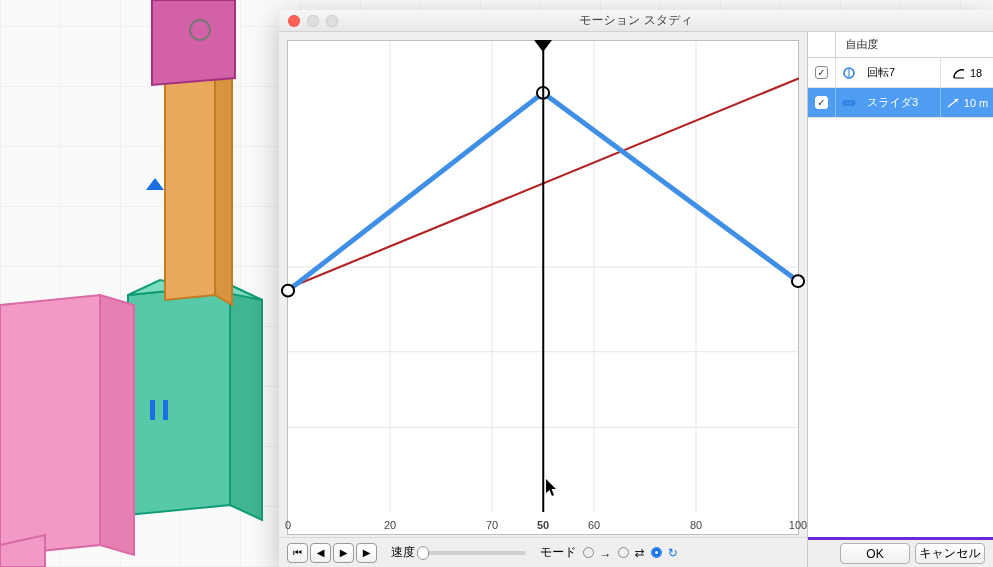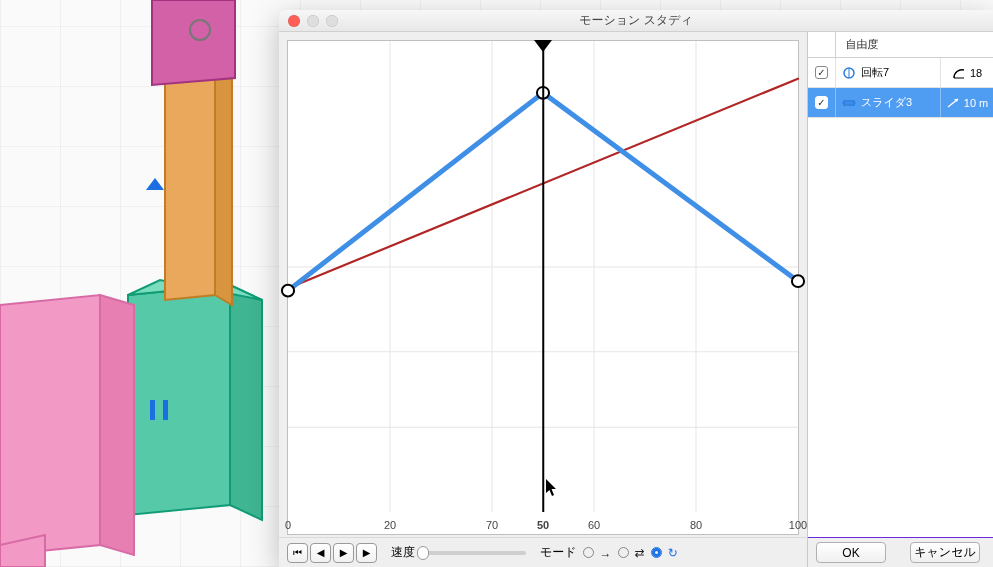--- a/index.html
+++ b/index.html
@@ -75,29 +75,29 @@
   .side-header { display: flex; height: 26px; border-bottom: 1px solid #d0d0d0; font-size: 11px; color: #333; }
   .side-header div { display: flex; align-items: center; justify-content: center; border-right: 1px solid #d0d0d0; }
   .col-check { width: 28px; }
   .col-joint { flex: 1; }
   .col-dof { width: 52px; border-right: none !important; }
   .side-row { display: flex; height: 30px; border-bottom: 1px solid #e2e2e2; font-size: 11px; align-items: center; }
   .side-row.sel { background: #4f9cf3; color: #fff; }
   .side-row .cell { display: flex; align-items: center; border-right: 1px solid #e2e2e2; height: 100%; }
   .side-row.sel .cell { border-right-color: rgba(255,255,255,0.35); }
   .cell.check { width: 28px; justify-content: center; }
-  .cell.joint { flex: 1; padding-left: 6px; gap: 5px; }
+  .cell.joint { flex: 1; padding-left: 6px; gap: 11px; }
   .cell.dof { width: 52px; justify-content: center; gap: 4px; border-right: none; }
   .chk { width: 13px; height: 13px; border: 1px solid #888; border-radius: 3px; background: #fff; display:inline-flex; align-items:center; justify-content:center; font-size:10px; color:#333; }
   .side-row.sel .chk { border-color: #fff; }
   .jicon { width: 14px; height: 14px; display:inline-flex; align-items:center; justify-content:center; font-size:10px; }
 
   
   .button-bar {
-    height: 30px; background: #efefef; border-top: 1px solid #6d28d9; display: flex; align-items: center; justify-content: flex-start; gap: 24px; padding: 0 8px;
+    height: 30px; background: #efefef; border-top: 3px solid #6d28d9; display: flex; align-items: center; justify-content: flex-end; gap: 5px; padding: 0 8px;
   }
   .btn {
     min-width: 70px; height: 21px; border: 1px solid #b0b0b0; border-radius: 4px;
     background: linear-gradient(#fff,#f0f0f0); font-size: 12px; display:flex; align-items:center; justify-content:center; cursor: pointer;
   }
 
   
   .cursor {
     position: absolute; width: 12px; height: 18px; pointer-events: none;
   }

